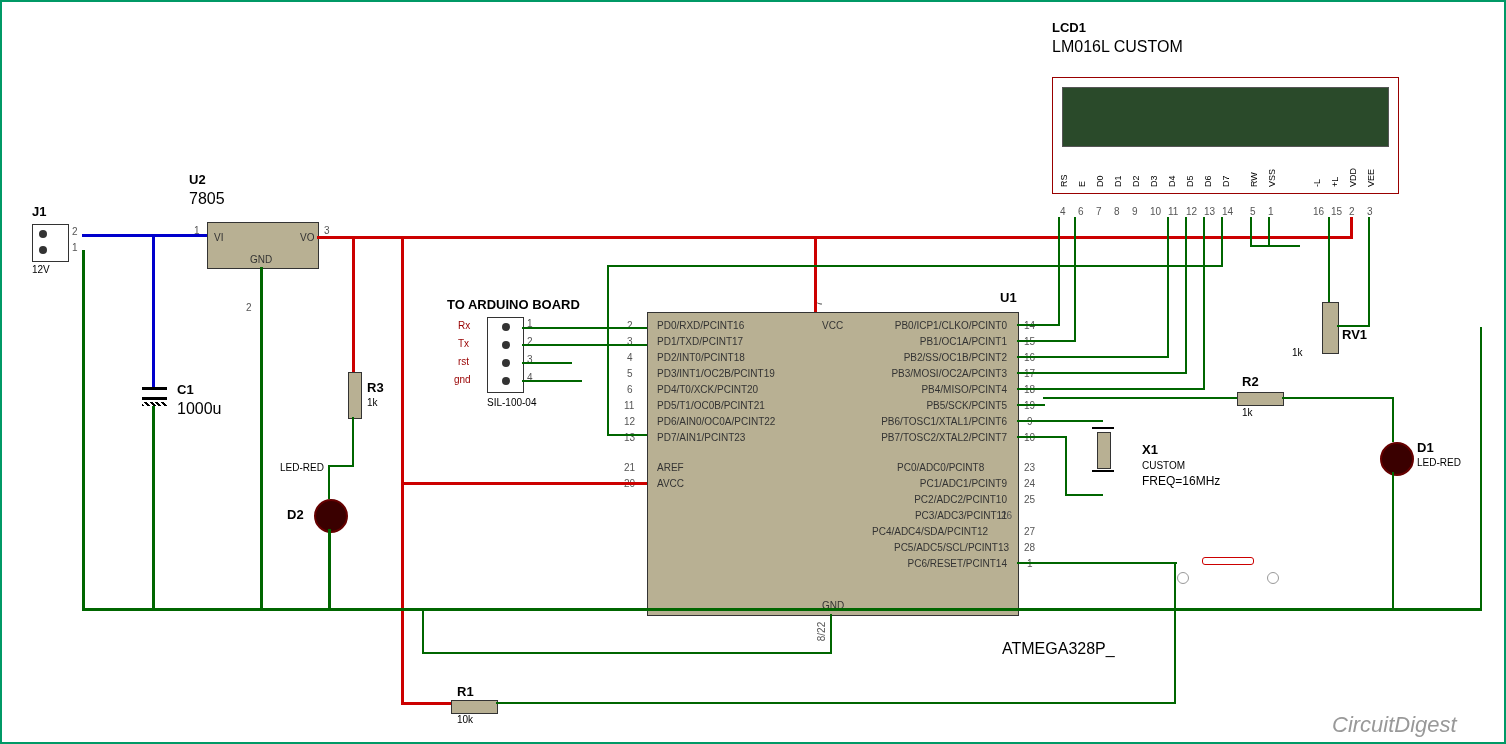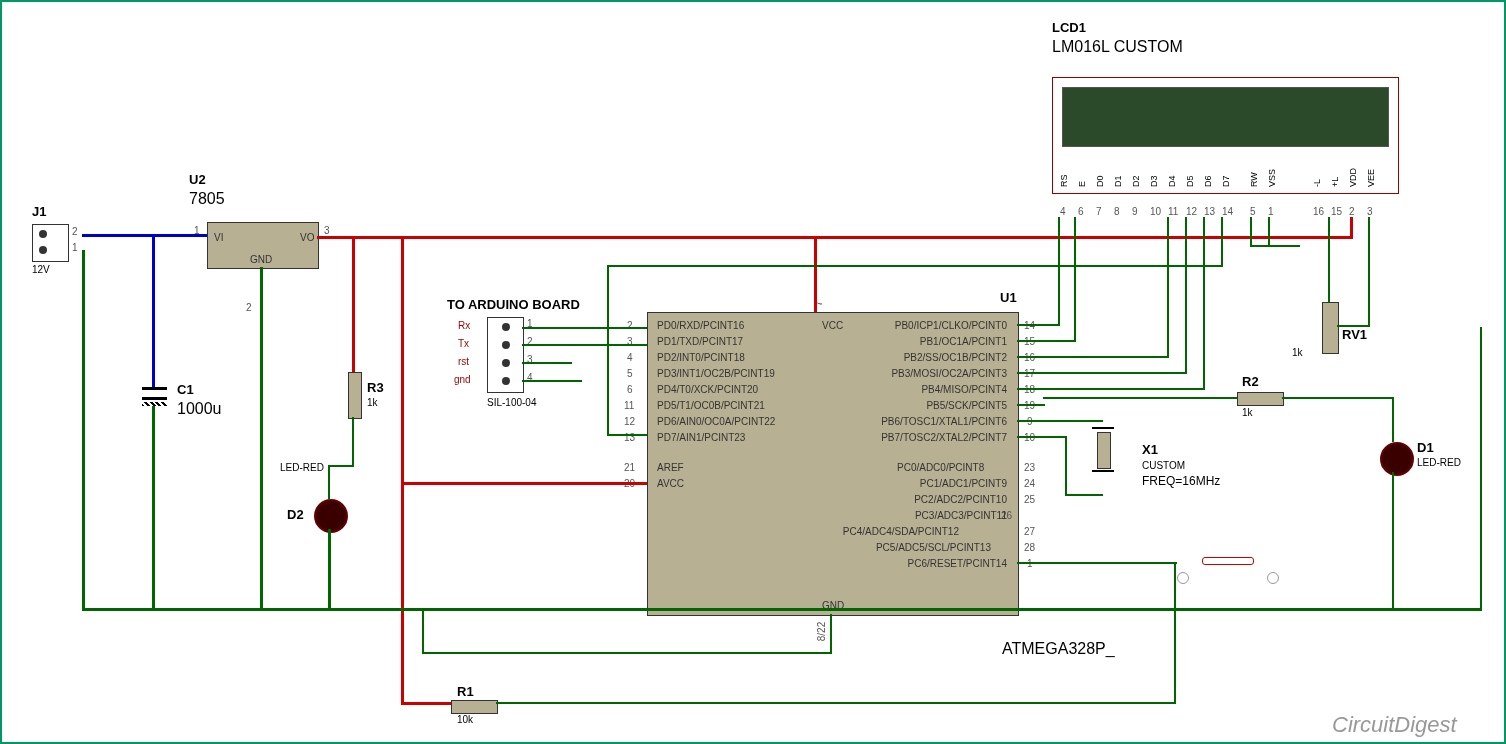--- a/index.html
+++ b/index.html
@@ -116,23 +116,23 @@
 <div class="pin-name" style="left:865px;top:430px;text-align:right;width:140px">PB7/TOSC2/XTAL2/PCINT7</div>
 <div class="pin-num" style="left:1022px;top:460px">23</div>
 <div class="pin-name" style="left:895px;top:460px;text-align:left;width:110px">PC0/ADC0/PCINT8</div>
 <div class="pin-num" style="left:1022px;top:476px">24</div>
 <div class="pin-name" style="left:895px;top:476px;text-align:right;width:110px">PC1/ADC1/PCINT9</div>
 <div class="pin-num" style="left:1022px;top:492px">25</div>
 <div class="pin-name" style="left:890px;top:492px;text-align:right;width:115px">PC2/ADC2/PCINT10</div>
 <div class="pin-num" style="left:999px;top:508px">26</div>
 <div class="pin-name" style="left:890px;top:508px;text-align:right;width:115px">PC3/ADC3/PCINT11</div>
 <div class="pin-num" style="left:1022px;top:524px">27</div>
-<div class="pin-name" style="left:822px;top:524px;text-align:right;width:135px">PC4/ADC4/SDA/PCINT12</div>
+<div class="pin-name" style="left:870px;top:524px;text-align:left;width:135px">PC4/ADC4/SDA/PCINT12</div>
 <div class="pin-num" style="left:1022px;top:540px">28</div>
-<div class="pin-name" style="left:854px;top:540px;text-align:right;width:135px">PC5/ADC5/SCL/PCINT13</div>
+<div class="pin-name" style="left:882px;top:540px;text-align:center;width:135px">PC5/ADC5/SCL/PCINT13</div>
 <div class="pin-num" style="left:1025px;top:556px">1</div>
 <div class="pin-name" style="left:885px;top:556px;text-align:right;width:120px">PC6/RESET/PCINT14</div>
 
 <div class="comp-label" style="left:187px;top:170px">U2</div>
 <div class="comp-sublabel" style="left:187px;top:188px">7805</div>
 <div class="ic-body" style="left:205px;top:220px;width:110px;height:45px"></div>
 <div class="pin-name" style="left:212px;top:230px">VI</div>
 <div class="pin-name" style="left:298px;top:230px">VO</div>
 <div class="pin-name" style="left:248px;top:252px">GND</div>
 <div class="pin-num" style="left:192px;top:223px">1</div>

